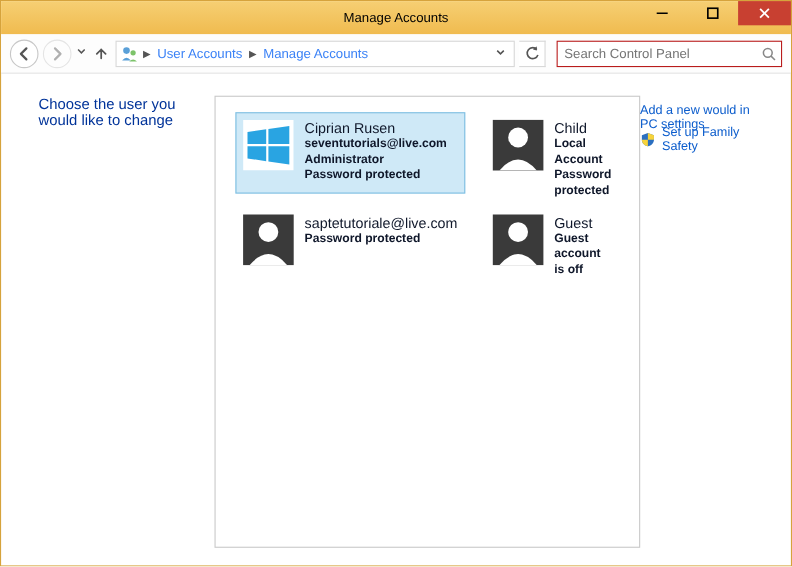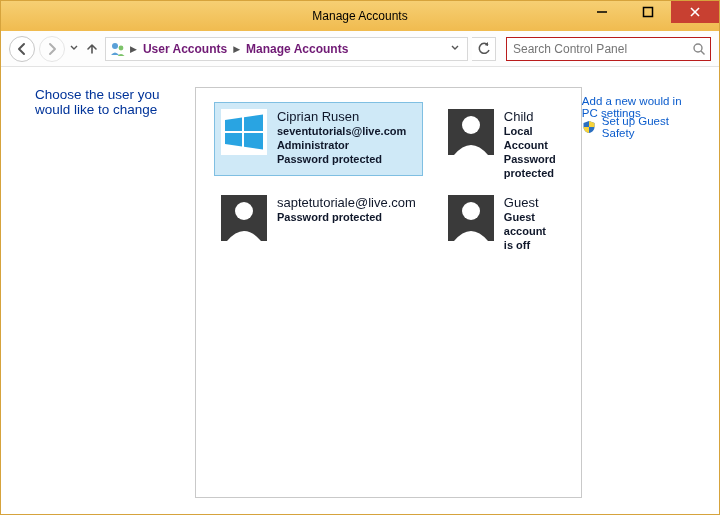--- a/index.html
+++ b/index.html
@@ -13,21 +13,21 @@
   .win-btn.close { background:#c84031; color:#fff; width:48px; }
   .win-btn svg { display:block; }
   
   .navbar { height:36px; border-bottom:1px solid #e3e3e3; display:flex; align-items:center; padding:0 8px; gap:4px; background:#fdfdfd; }
   .nav-arrow { width:26px; height:26px; border:1px solid #c7c7c7; border-radius:50%; display:flex; align-items:center; justify-content:center; background:#fff; }
   .nav-arrow.disabled { opacity:0.45; }
   .nav-sep { width:10px; text-align:center; color:#555; font-size:10px; }
   .nav-up { width:18px; height:18px; display:flex; align-items:center; justify-content:center; color:#555; }
   .breadcrumbs { flex:1; height:24px; border:1px solid #d8d8d8; background:#fff; display:flex; align-items:center; padding:0 4px; gap:2px; }
   .crumb-icon { width:16px; height:16px; display:flex; align-items:center; justify-content:center; }
-  .crumb-txt { color:#701a75; padding:0 2px;font-weight:bold; }
+  .crumb-txt { color:#3b82f6; padding:0 2px; }
   .crumb-arrow { color:#555; font-size:9px; padding:0 2px; }
   .crumb-spacer { flex:1; }
   .crumb-drop { color:#555; font-size:9px; padding:0 4px; }
   .refresh-btn { width:24px; height:24px; border:1px solid #d8d8d8; border-left:none; display:flex; align-items:center; justify-content:center; background:#fff; }
   .searchbox { width:205px; height:24px; border:1px solid #b91c1c; margin-left:6px; display:flex; align-items:center; background:#fff; position:relative; }
   .searchbox input { border:none; outline:none; flex:1; padding:0 6px; font-family:inherit; font-size:12px; color:#666; background:transparent; }
   .search-icon { width:22px; display:flex; align-items:center; justify-content:center; color:#888; }
   
   .content { flex:1; padding:20px 34px 16px 34px; overflow:hidden; display:flex; flex-direction:row; }
   .heading { color:#003399; font-size:13.5px; margin-bottom:16px; }
@@ -205,19 +205,19 @@
         <a>Add a new would in PC settings</a>
       </div>
       <div class="link-row">
         <span class="shield-icon">
           <svg width="14" height="14" viewBox="0 0 14 14">
             <path d="M7 1 L12.5 3 L12.5 7 C12.5 10 10 12.5 7 13 C4 12.5 1.5 10 1.5 7 L1.5 3 Z" fill="#2b6fc0"></path>
             <path d="M7 1 L12.5 3 L12.5 7 L7 7 Z" fill="#f7d33b"></path>
             <path d="M7 7 L7 13 C4 12.5 1.5 10 1.5 7 Z" fill="#f7d33b"></path>
           </svg>
         </span>
-        <a>Set up Guest Safety</a>
+        <a>Set up Family Safety</a>
       </div>
     </div>
 
   </div>
 
 </div>
 
 </body></html>

